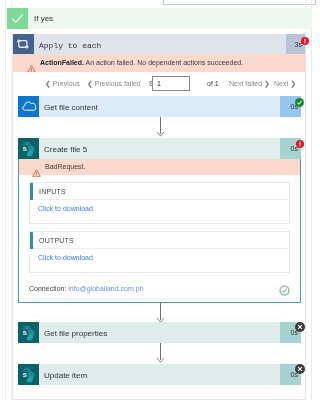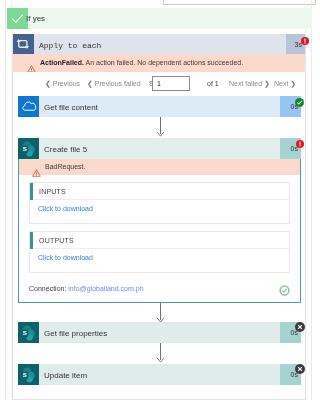--- a/index.html
+++ b/index.html
@@ -13,21 +13,21 @@
 
   
   .frame-l{position:absolute;left:5px;top:0;width:1px;height:400px;background:#eaeaea;}
   .frame-l2{position:absolute;left:11px;top:0;width:1px;height:400px;background:#f2f2f2;}
   .frame-r{position:absolute;left:311px;top:0;width:1px;height:400px;background:#eaeaea;}
   .frame-r2{position:absolute;left:305px;top:0;width:1px;height:400px;background:#f2f2f2;}
 
   
   .ifyes{position:absolute;left:7px;top:8px;width:305px;height:21px;background:#eef7ef;}
   .ifyes-ic{position:absolute;left:7px;top:8px;width:21px;height:21px;background:#7ed996;}
-  .ifyes-lbl{position:absolute;left:26px;top:14px;font-size:8px;color:#333;line-height:9px;}
+  .ifyes-lbl{position:absolute;left:34px;top:14px;font-size:8px;color:#333;line-height:9px;}
 
   
   .loopcard{position:absolute;left:12px;top:34px;width:294px;height:366px;
             background:#fff;border:1px solid #e6e6e6;box-sizing:border-box;}
   .loophdr{position:absolute;left:13px;top:34px;width:292px;height:20px;background:#dfe3ec;}
   .loophdr-ic{position:absolute;left:13px;top:34px;width:21px;height:20px;background:#47618e;}
   .loophdr-lbl{position:absolute;left:39px;top:41px;font-size:8px;color:#333;line-height:9px;font-family:Liberation Mono, monospace;}
   .loop-dur{position:absolute;left:286px;top:34px;width:19px;height:20px;background:#b9c4d6;}
   .loop-dur span{position:absolute;right:3px;top:7px;font-size:7px;color:#333;line-height:8px;}
 

